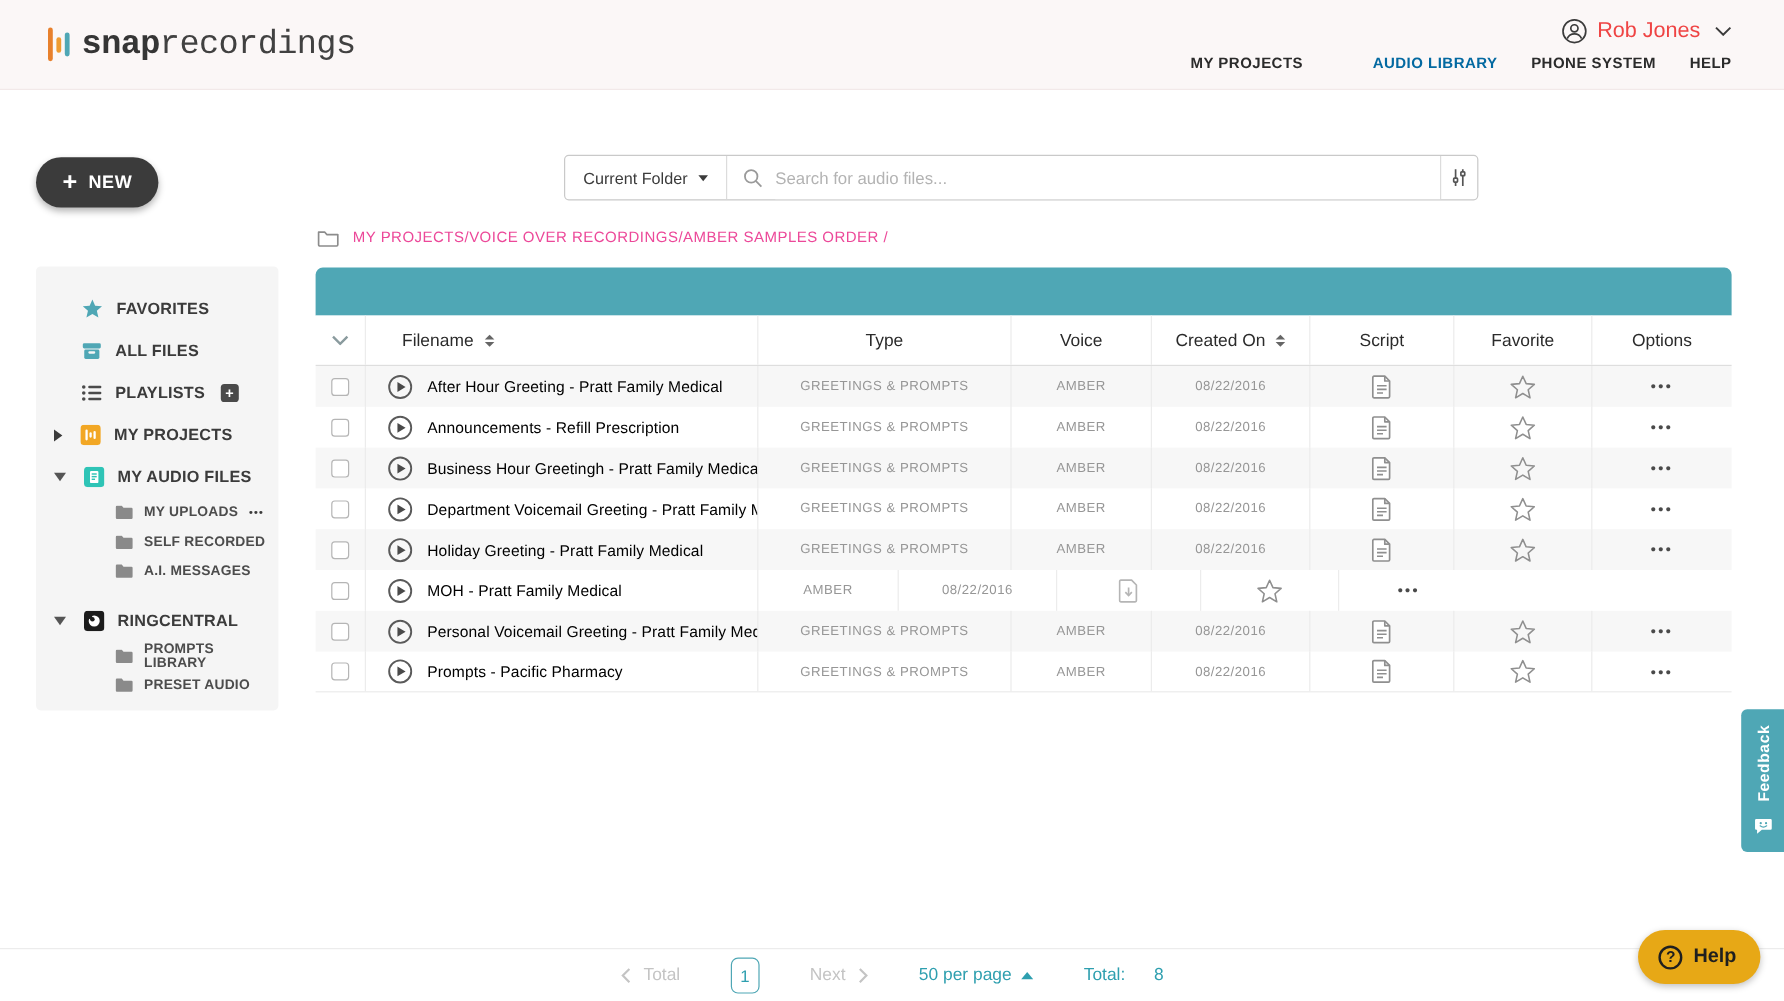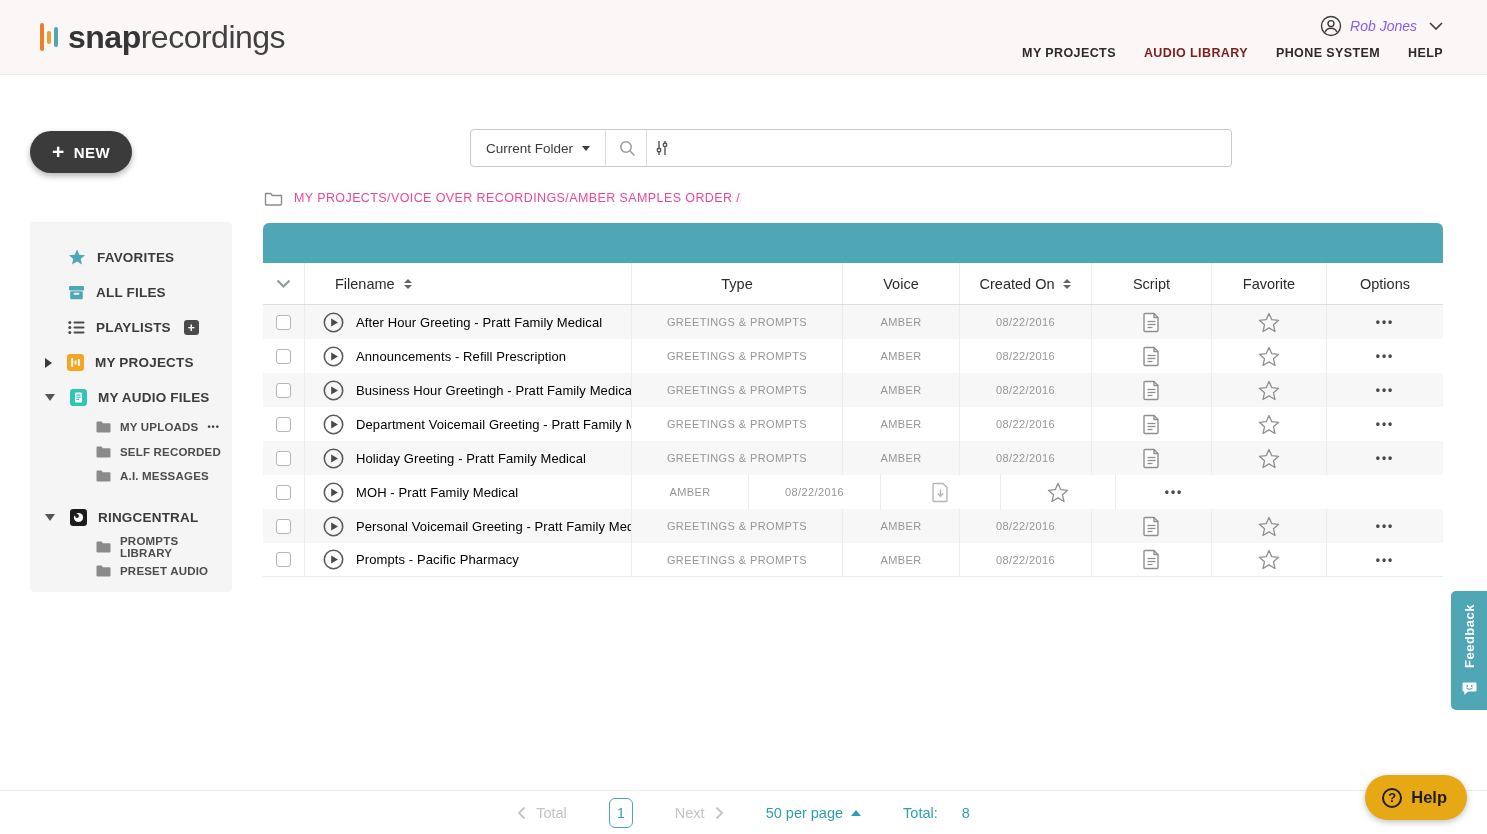--- a/index.html
+++ b/index.html
@@ -11,28 +11,28 @@
   
   .topbar{position:absolute;left:0;top:0;width:1487px;height:75px;background:#fbf7f7;
     border-bottom:1px solid #f2e9e9;display:flex;align-items:center;justify-content:space-between;
     padding:0 44px 0 40px;}
   .logo{display:flex;align-items:center;gap:10px;}
   .logo-bars{display:flex;align-items:center;gap:3px;}
   .lb{width:4px;border-radius:2px;}
   .lb1{height:28px;background:#e8802c;}
   .lb2{height:13px;background:#ef9c32;}
   .lb3{height:20px;background:#4fa7b5;}
-  .logo-text{font-size:32px;letter-spacing:-0.5px;color:#353535;}
+  .logo-text{font-size:28px;letter-spacing:-0.5px;color:#353535;font-family:Liberation Mono, monospace;}
   .logo-text b{font-weight:700;}
   .logo-text span{font-weight:400;color:#414141;}
   .top-right{display:flex;flex-direction:column;align-items:flex-end;gap:9px;}
-  .user-row{display:flex;align-items:center;gap:8px;font-size:14px;color:#8b5cf6;cursor:pointer;font-style:italic;}
+  .user-row{display:flex;align-items:center;gap:8px;font-size:18px;color:#ef4444;cursor:pointer;}
   .main-nav{display:flex;gap:28px;}
   .nav-item{font-size:12.5px;font-weight:700;letter-spacing:.4px;color:#2b2b2b;cursor:pointer;}
-  .nav-item.active{color:#7f1d1d;}
+  .nav-item.active{color:#0369a1;margin-left:30px;}
   
   .new-btn{position:absolute;left:30px;top:131px;height:42px;padding:0 22px;background:#3b3b3b;
     color:#fff;border:none;border-radius:22px;display:flex;align-items:center;gap:9px;
     font-family:inherit;font-size:15px;font-weight:700;letter-spacing:.5px;cursor:pointer;
     box-shadow:0 3px 6px rgba(0,0,0,.3);}
   .new-plus{font-size:21px;font-weight:700;line-height:1;margin-top:-2px;}
   
   .search-wrap{position:absolute;left:470px;top:129px;width:762px;height:38px;background:#fff;
     border:1px solid #c9c9c9;border-radius:4px;display:flex;align-items:center;}
   .scope{display:flex;align-items:center;gap:9px;padding:0 15px;font-size:13.5px;color:#3b3b3b;
@@ -164,20 +164,21 @@
     <span>Current Folder</span>
     <i class="caret-down"></i>
   </div>
   <div class="vdiv"></div>
   <span class="search-icon">
     <svg width="17" height="17" viewBox="0 0 17 17">
         <circle cx="7" cy="7" r="5.2" fill="none" stroke="#9a9a9a" stroke-width="1.5"></circle>
         <line x1="11" y1="11" x2="15.5" y2="15.5" stroke="#9a9a9a" stroke-width="1.5"></line>
       </svg>
   </span>
+  <input class="search-input" type="text" placeholder="Search for audio files..." style="">
   <div class="filter-btn">
     <span style="display:flex;">
       <svg width="18" height="18" viewBox="0 0 18 18">
           <line x1="6" y1="2" x2="6" y2="16" stroke="#555" stroke-width="1.4"></line>
           <rect x="4.4" y="9.5" width="3.2" height="3.2" rx="0.6" fill="#fff" stroke="#555" stroke-width="1.4"></rect>
           <line x1="12" y1="2" x2="12" y2="16" stroke="#555" stroke-width="1.4"></line>
           <rect x="10.4" y="4.2" width="3.2" height="3.2" rx="0.6" fill="#fff" stroke="#555" stroke-width="1.4"></rect>
         </svg>
     </span>
   </div>

